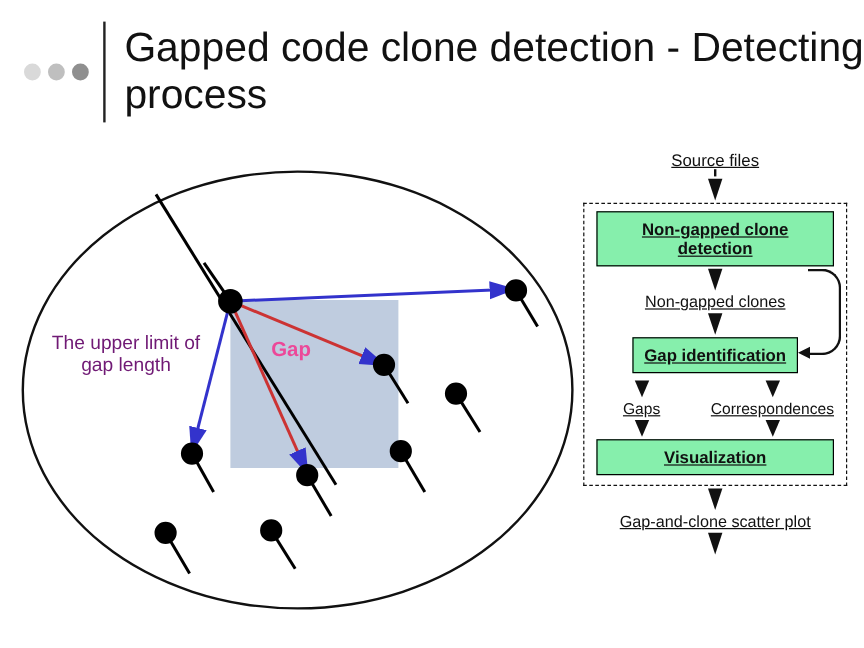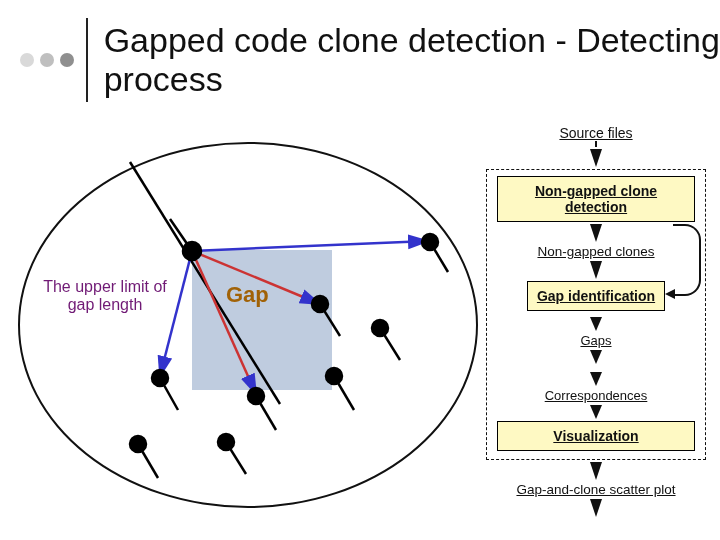--- a/index.html
+++ b/index.html
@@ -49,58 +49,58 @@
   .left-label {
     position: absolute;
     left: 30px; top: 278px;
     width: 150px;
     font-size: 16px; text-align: center;
     color: #701a75;
   }
   .gap-label {
     position: absolute;
     left: 226px; top: 282px;
-    font-size: 22px; font-weight: bold; color: #a16207;
+    font-size: 17px; font-weight: bold; color: #ec4899;
   }
   
   .flow {
     position: absolute;
     right: 14px; top: 125px;
     width: 220px;
     font-size: 14px;
     color: #111;
     text-decoration: underline;
   }
   .flow-label { text-align: center; font-weight: 500; }
   .flow-label.small { font-size: 13.5px; }
   .flow-box {
     border: 1px solid #000;
-    background: #fef9c3;
+    background: #86efac;
     padding: 6px 8px;
     text-align: center;
     font-weight: bold;
     font-size: 14px;
   }
   .arrow-down {
     width: 0; height: 0; margin: 2px auto 2px auto;
     border-left: 6px solid transparent;
     border-right: 6px solid transparent;
     border-top: 18px solid #111;
   }
   .arrow-stub {
     width: 2px; height: 6px; background: #111; margin: 0 auto;
   }
   .dashed-group {
     border: 1.5px dashed #111;
     padding: 6px 10px 8px 10px;
     margin: 2px 0;
   }
   .row-two {
-    display: flex; justify-content: space-between; gap: 4px;
-    font-size: 13px; margin-top: 4px; flex-direction: column;
+    display: flex; justify-content: space-between; gap: 20px;
+    font-size: 13px; margin-top: 4px;
   }
   .row-two .col { flex: 1; text-align: center; }
   .row-two .arrow-down { border-top-width: 14px; }
   .loop {
     position: absolute;
     right: 4px; top: 54px;
     width: 28px; height: 72px;
     border: 2px solid #111;
     border-left: none;
     border-radius: 0 16px 16px 0;

